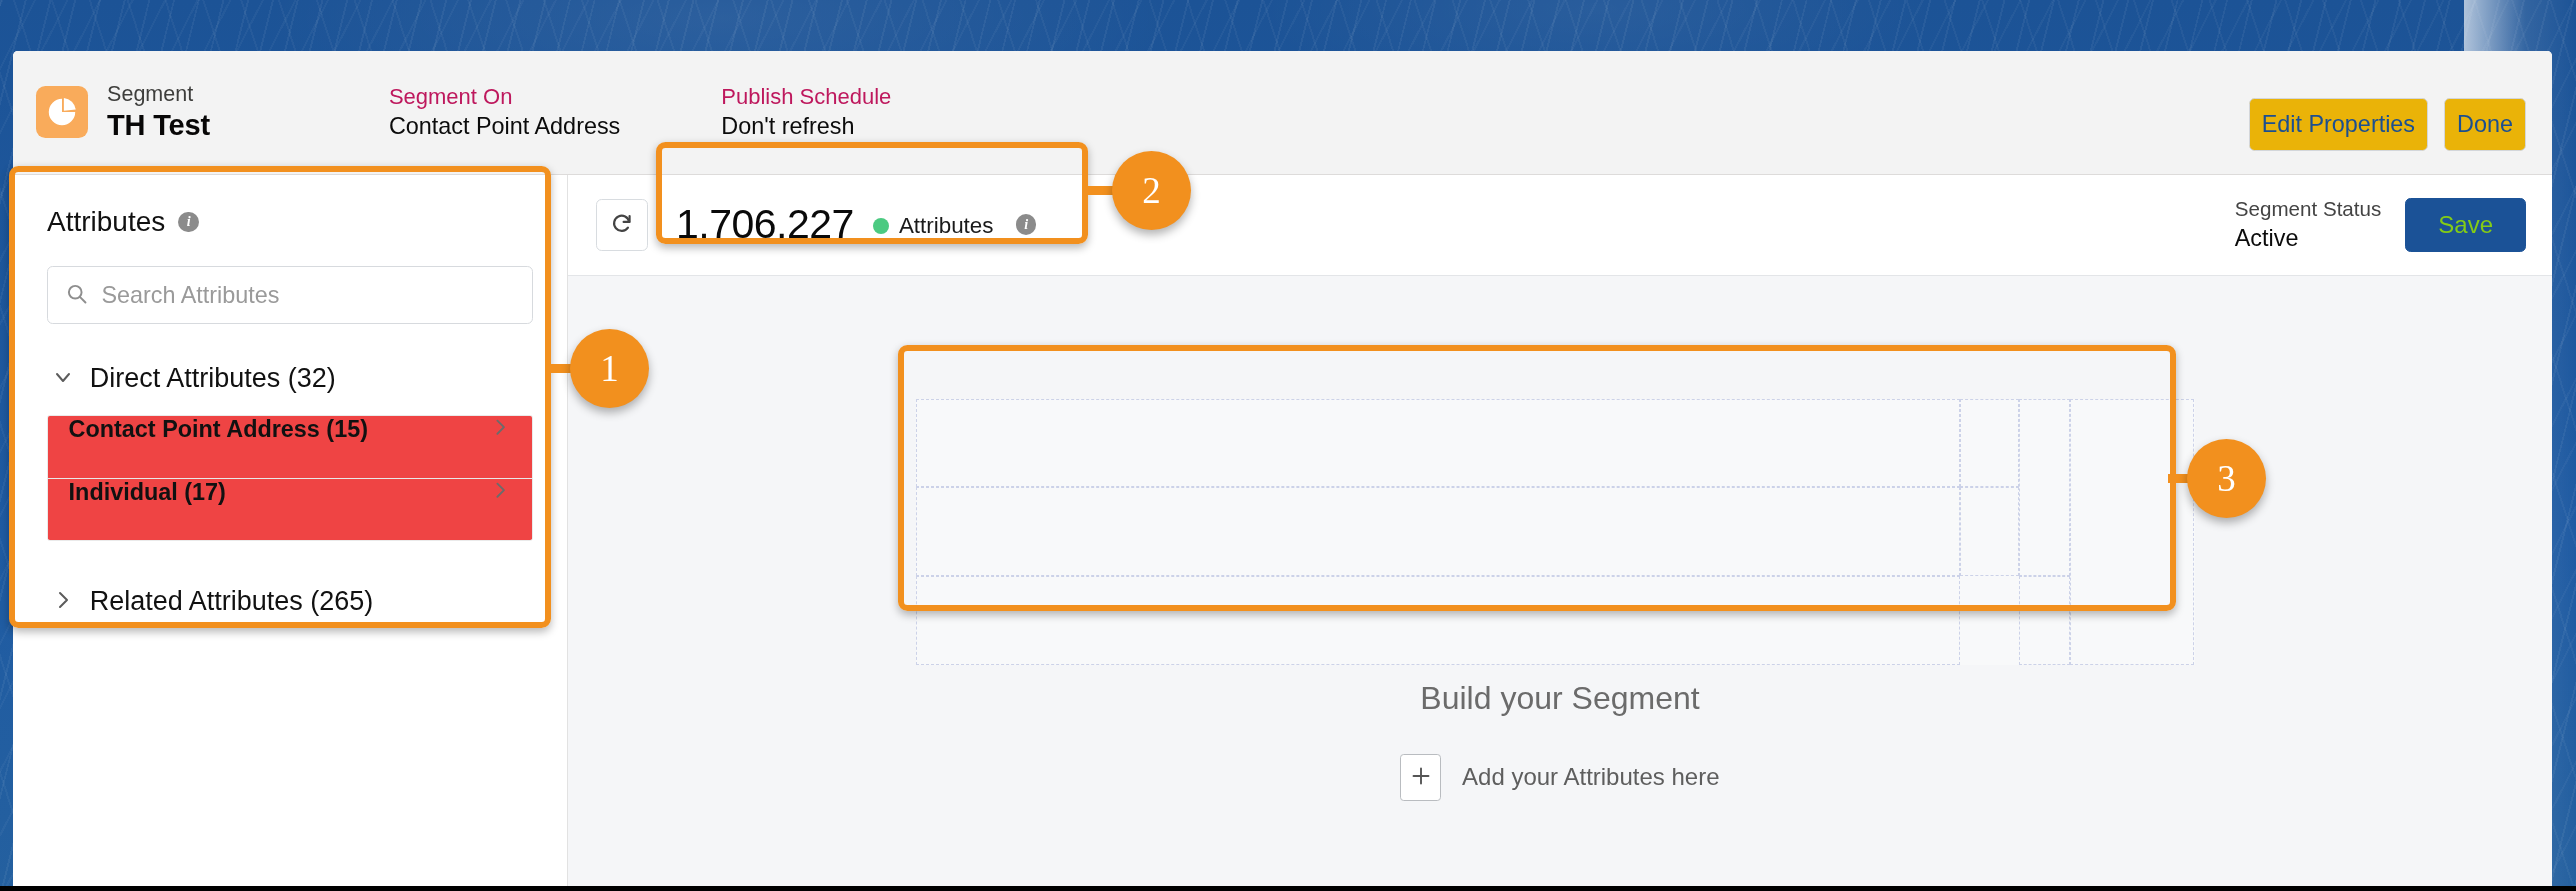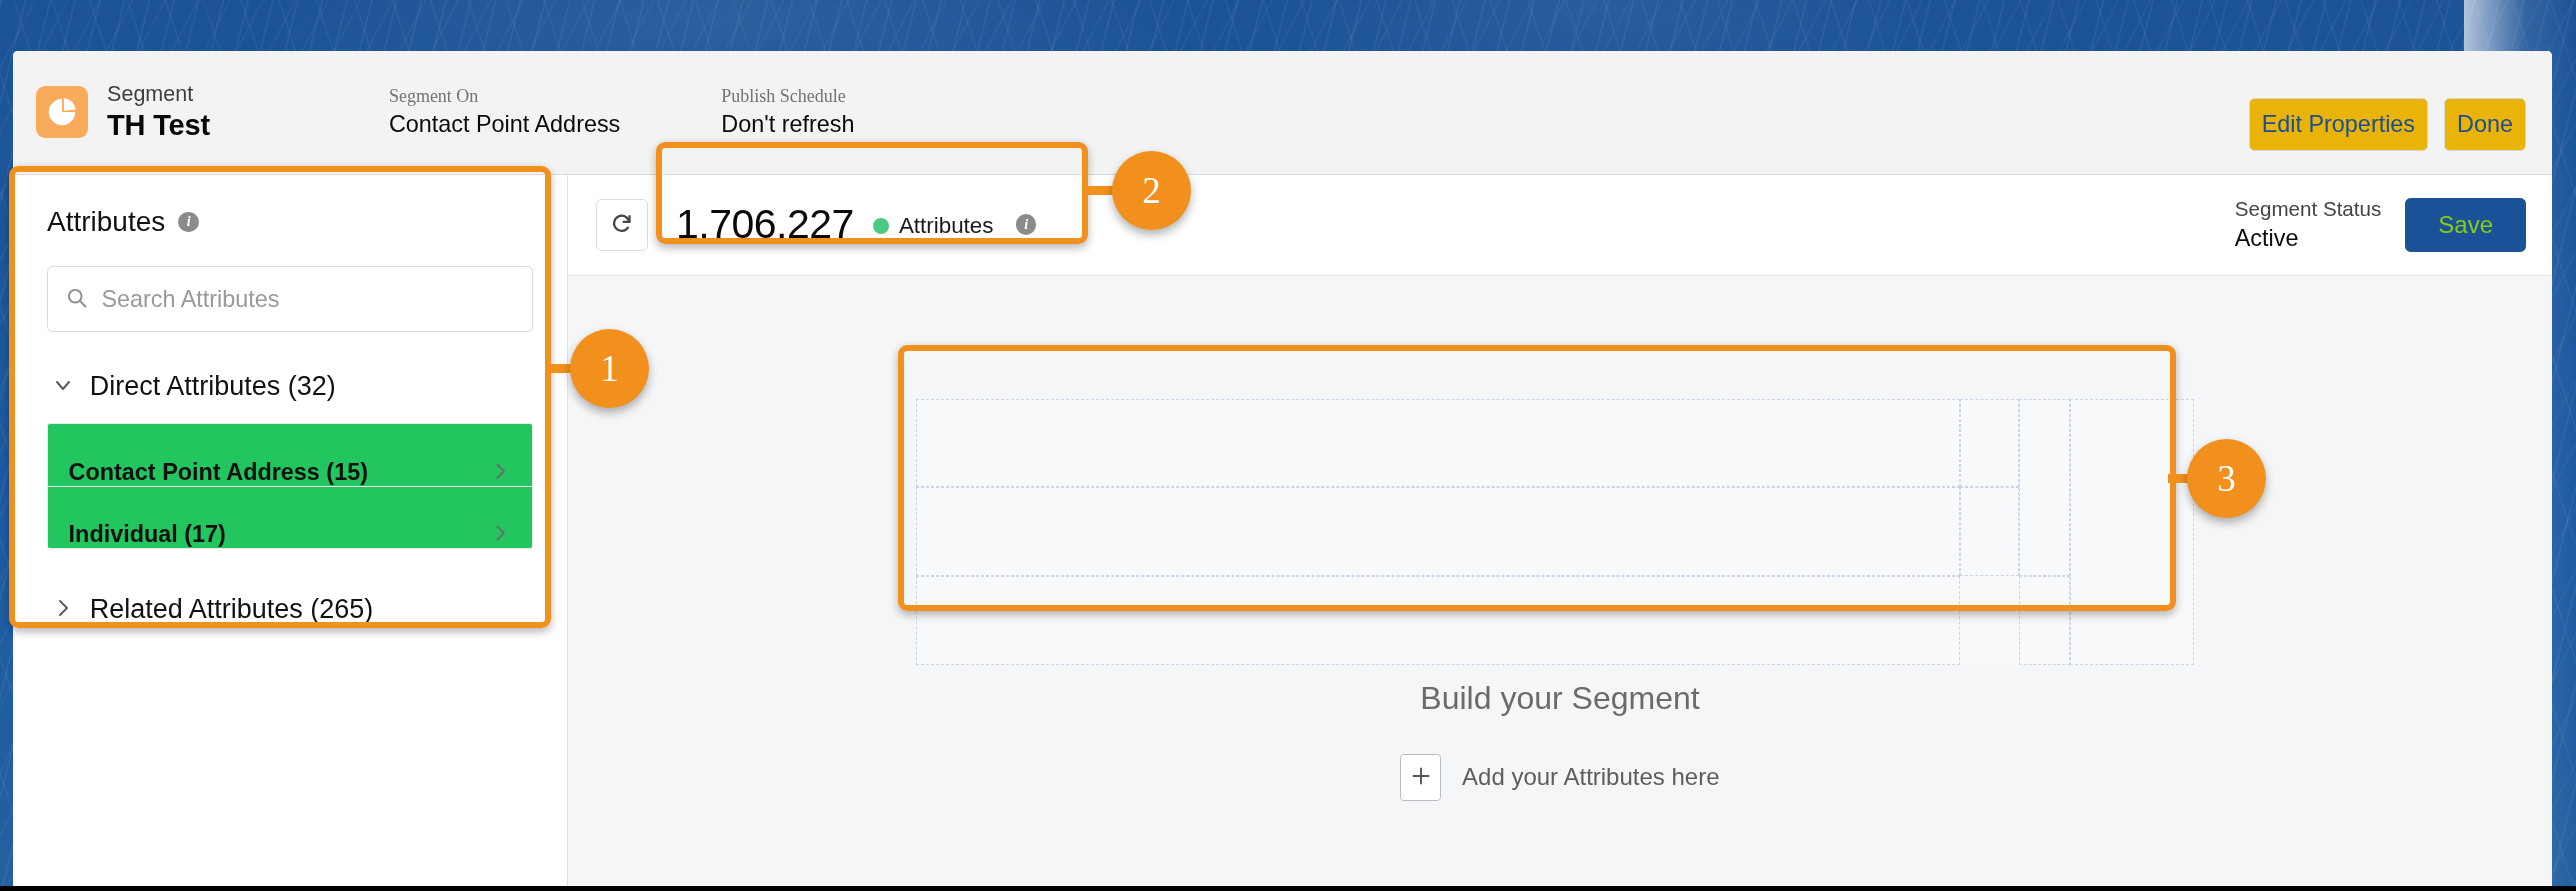--- a/index.html
+++ b/index.html
@@ -59,21 +59,21 @@
   .app-icon {
     width: 52px; height: 52px; border-radius: 9.3px;
     background: #f9ab5b;
     display: flex; align-items: center; justify-content: center; flex: none;
   }
   .brand-text { margin-left: 18.7px; line-height: 1.22; }
   .brand-kicker { font-size: 21.5px; color: #3e3e3c; }
   .brand-title { font-size: 29px; font-weight: bold; color: #080707; letter-spacing: -0.2px; }
 
   .meta-group { display: flex; margin-left: 179px; gap: 101px; }
-  .meta-label { font-size: 18px; color: #737373; line-height: 1.3; font-family: Liberation Serif, serif; }
+  .meta-label { font-size: 22px; color: #be185d; line-height: 1.3; }
   .meta-value { font-size: 23.4px; color: #0b0b0b; line-height: 1.3; }
 
   .header-actions { position: absolute; right: 26px; top: 47px; display: flex; gap: 16px; }
   .btn-neutral {
     background: #eab308; border: 0.9px solid #d3d6da; border-radius: 5.6px;
     color: #1b4f91; font-size: 23.4px; padding: 12px 12px; cursor: pointer;
     white-space: nowrap; font-family: inherit;
   }
 
   
@@ -87,39 +87,39 @@
   .sidebar-inner { padding: 26px 34px 0 34px; }
   .sb-title-row { display: flex; align-items: center; gap: 13px; padding-top: 5.6px; }
   .sb-title { font-size: 28px; color: #111111; }
   .info-dot {
     width: 20.6px; height: 20.6px; border-radius: 50%; background: #8b8b8b;
     color: #fff; font-size: 14px; font-weight: bold; font-style: italic;
     display: flex; align-items: center; justify-content: center; flex: none;
     font-family: "Liberation Serif", serif;
   }
   .search-wrap {
-    margin-top: 28px; height: 66px; border: 0.9px solid #d7dade; border-radius: 5.6px;
+    margin-top: 28px; height: 58px; border: 0.9px solid #d7dade; border-radius: 5.6px;
     display: flex; align-items: center; padding: 0 17px; gap: 13px; background: #fff;
   }
   .search-input {
     border: none; outline: none; font-size: 23.4px; color: #3e3e3c;
     font-family: inherit; background: transparent; width: 100%;
   }
   .search-input::placeholder { color: #9a9a9a; }
 
   .group-head {
     display: flex; align-items: center; gap: 15px; margin-top: 39px;
     cursor: pointer; padding-left: 3.7px;
   }
   .group-head-label { font-size: 27px; color: #111111; }
 
   .attr-list { margin-top: 20.6px; border: 0.9px solid #eaeaea; border-radius: 2.8px; overflow: hidden; }
   .attr-row {
-    height: 62px; display: flex; align-items: flex-end; justify-content: space-between;
-    padding: 0 20.6px 0 20.6px; background: #22c55e; cursor: pointer;
+    height: 62px; display: flex; align-items: flex-start; justify-content: space-between;
+    padding: 0 20.6px 0 20.6px; background: #ef4444; cursor: pointer;
   }
   .attr-row + .attr-row { border-top: 0.9px solid #e8e8e8; }
   .attr-row-label { font-size: 23.4px; font-weight: bold; color: #111111; }
 
   .group-head.collapsed { margin-top: 45px; }
 
   
   .chev { display: inline-block; flex: none; }
 
   

